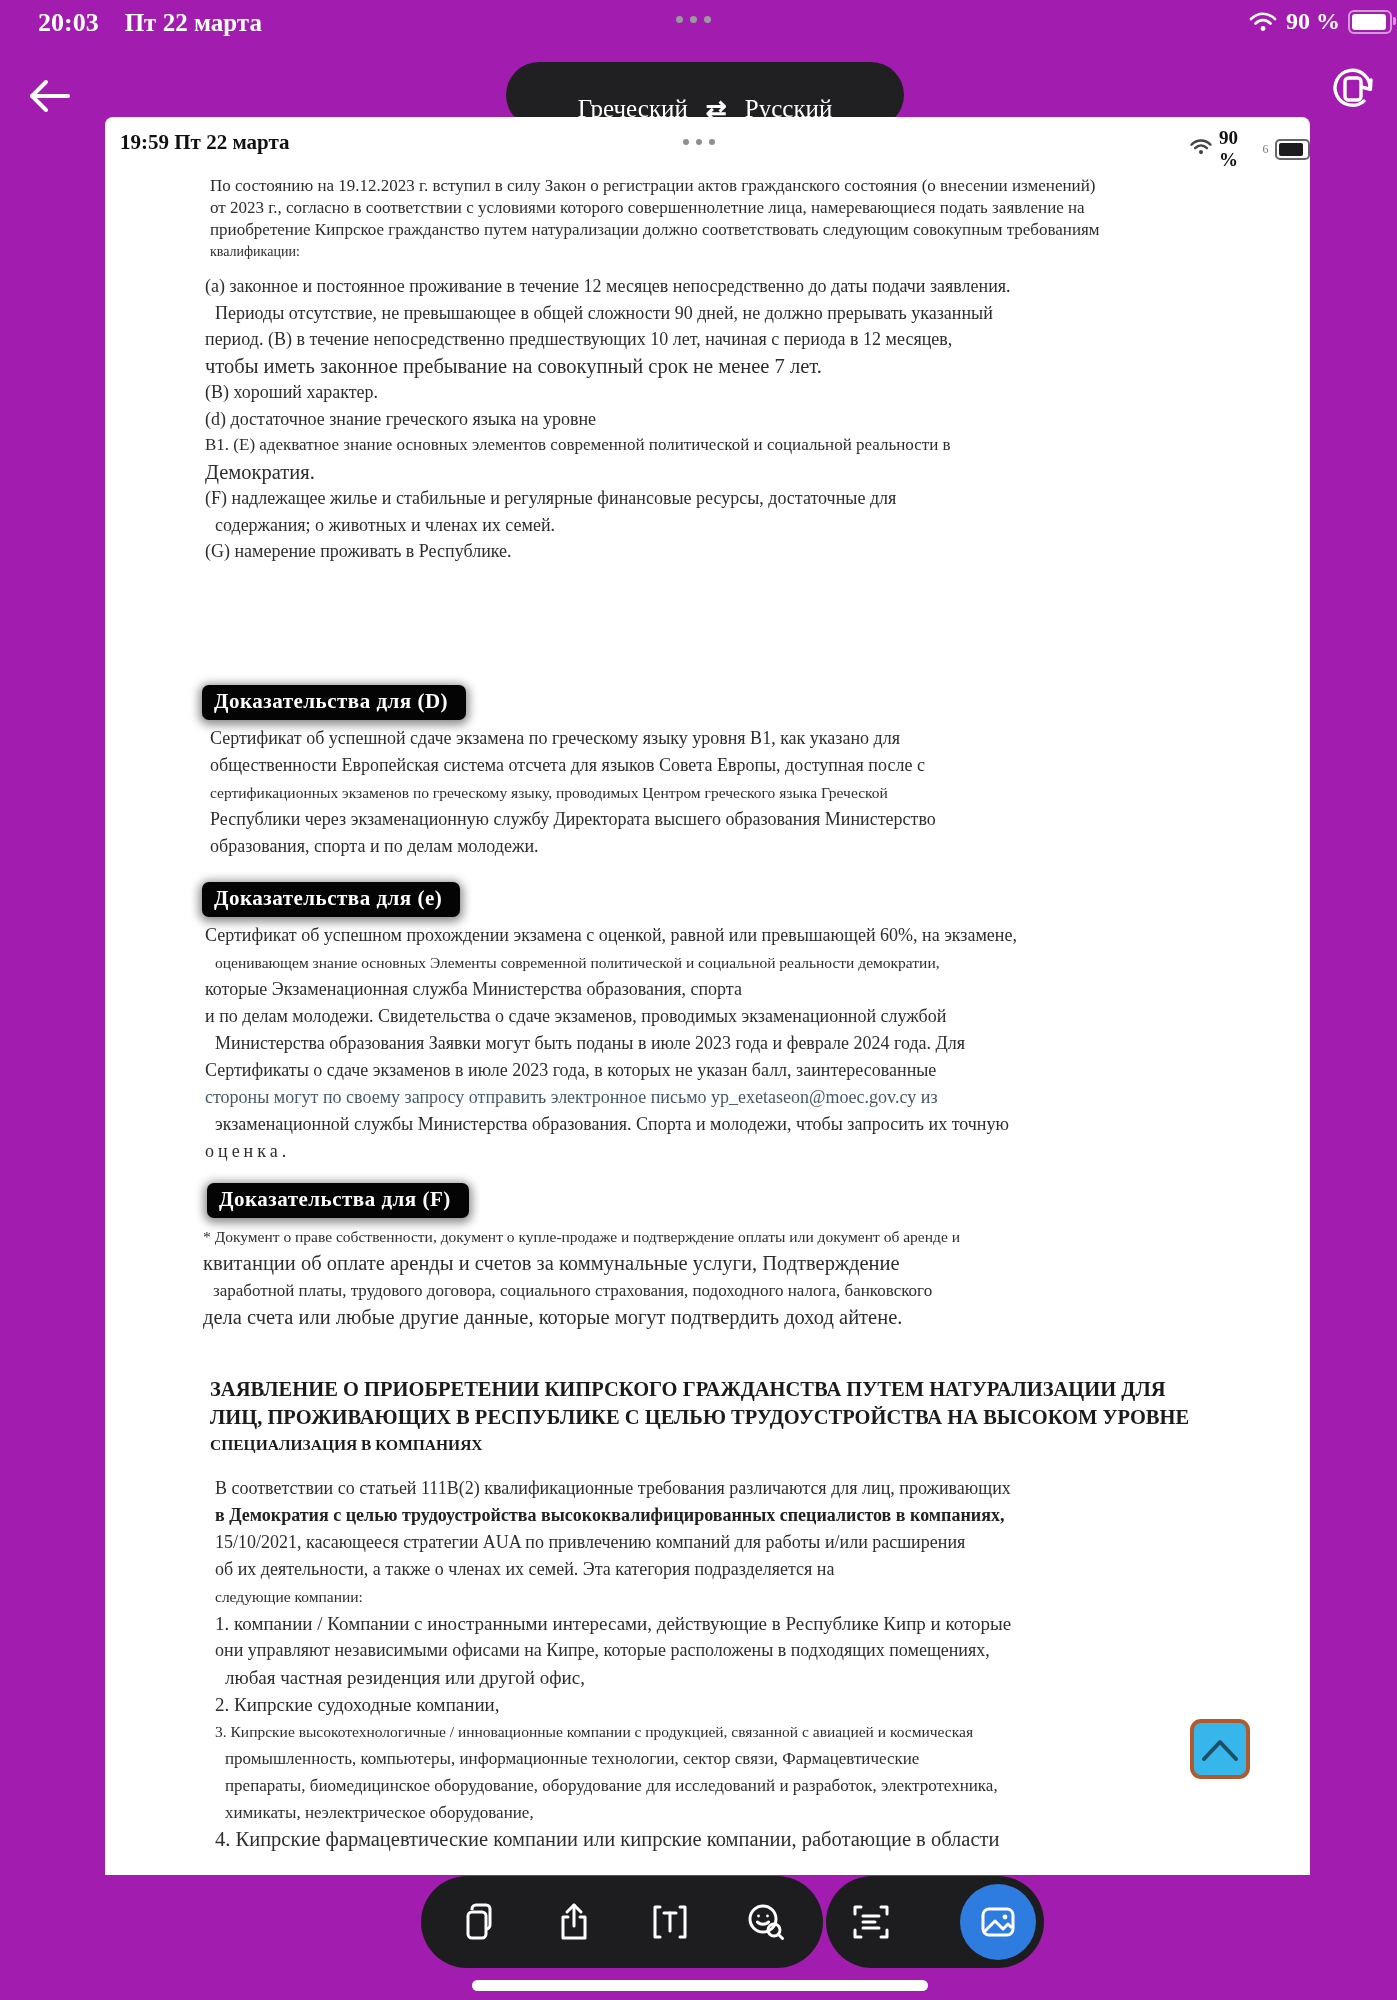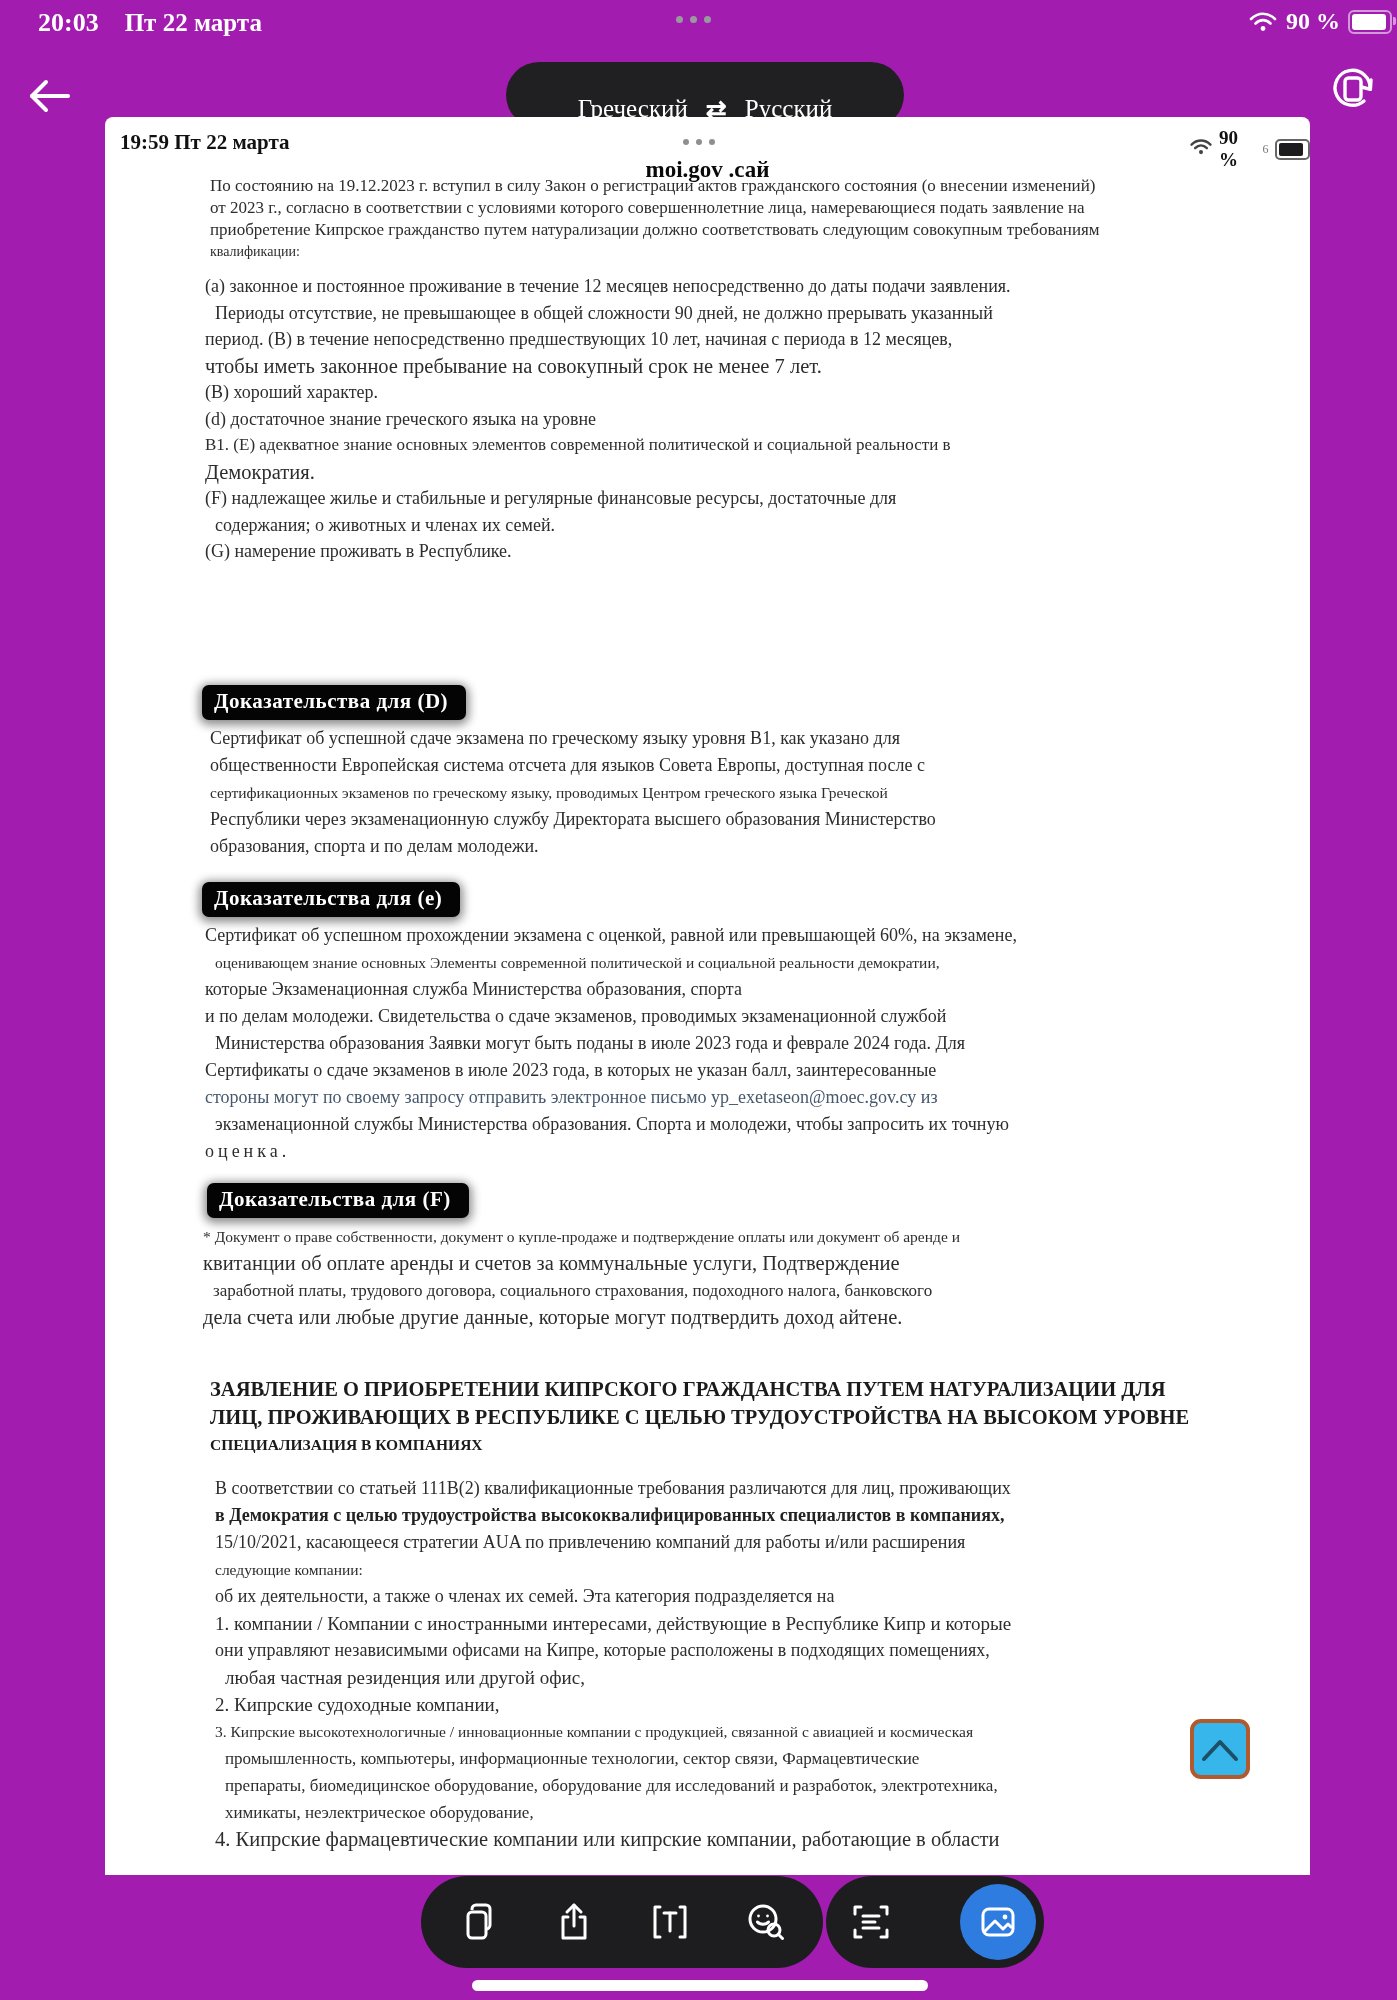--- a/index.html
+++ b/index.html
@@ -132,21 +132,20 @@
             <circle cx="14" cy="17.5" r="2.6" fill="#444" stroke="none"></circle>
         </svg>
       </span>
       <span class="in-pct">90 %</span>
       <span class="in-pct-note">6</span>
       <span class="in-batt">
           <span class="fill"></span>
         </span>
     </div>
 
-    <div class="site-title">moi.gov .сай</div>
 
     <div class="blk" style="left:105px;top:58px;">
       <div style="line-height:22px;" class="ln f17">По состоянию на 19.12.2023 г. вступил в силу Закон о регистрации актов гражданского состояния (о внесении изменений)</div>
       <div style="line-height:22px;" class="ln f17">от 2023 г., согласно в соответствии с условиями которого совершеннолетние лица, намеревающиеся подать заявление на</div>
       <div style="line-height:22px;" class="ln f17">приобретение Кипрское гражданство путем натурализации должно соответствовать следующим совокупным требованиям</div>
       <div style="line-height:22px;" class="ln f14">квалификации:</div>
     </div>
 
     <div class="blk" style="left:100px;top:156px;">
       <div style="line-height:26.5px;" class="ln f18">(a) законное и постоянное проживание в течение 12 месяцев непосредственно до даты подачи заявления.</div>
@@ -195,22 +194,22 @@
     <div class="blk" style="left:105px;top:1258px;">
       <div style="line-height:28px;" class="ln f20 w7">ЗАЯВЛЕНИЕ О ПРИОБРЕТЕНИИ КИПРСКОГО ГРАЖДАНСТВА ПУТЕМ НАТУРАЛИЗАЦИИ ДЛЯ</div>
       <div style="line-height:28px;" class="ln f20 w7">ЛИЦ, ПРОЖИВАЮЩИХ В РЕСПУБЛИКЕ С ЦЕЛЬЮ ТРУДОУСТРОЙСТВА НА ВЫСОКОМ УРОВНЕ</div>
       <div style="line-height:28px;" class="ln f15 w7">СПЕЦИАЛИЗАЦИЯ В КОМПАНИЯХ</div>
     </div>
 
     <div class="blk" style="left:110px;top:1358px;">
       <div class="ln f18">В соответствии со статьей 111B(2) квалификационные требования различаются для лиц, проживающих</div>
       <div class="ln f18 w6">в Демократия с целью трудоустройства высококвалифицированных специалистов в компаниях,</div>
       <div class="ln f18">15/10/2021, касающееся стратегии AUA по привлечению компаний для работы и/или расширения</div>
+      <div class="ln f18">об их деятельности, а также о членах их семей. Эта категория подразделяется на</div>
       <div class="ln f15">следующие компании:</div>
-      <div class="ln f18">об их деятельности, а также о членах их семей. Эта категория подразделяется на</div>
       <div class="ln f19">1. компании / Компании с иностранными интересами, действующие в Республике Кипр и которые</div>
       <div class="ln f18">они управляют независимыми офисами на Кипре, которые расположены в подходящих помещениях,</div>
       <div class="ln f19 ind">любая частная резиденция или другой офис,</div>
       <div class="ln f19">2. Кипрские судоходные компании,</div>
       <div class="ln f15">3. Кипрские высокотехнологичные / инновационные компании с продукцией, связанной с авиацией и космическая</div>
       <div class="ln f17 ind">промышленность, компьютеры, информационные технологии, сектор связи, Фармацевтические</div>
       <div class="ln f17 ind">препараты, биомедицинское оборудование, оборудование для исследований и разработок, электротехника,</div>
       <div class="ln f17 ind">химикаты, неэлектрическое оборудование,</div>
       <div class="ln f20">4. Кипрские фармацевтические компании или кипрские компании, работающие в области</div>
 

